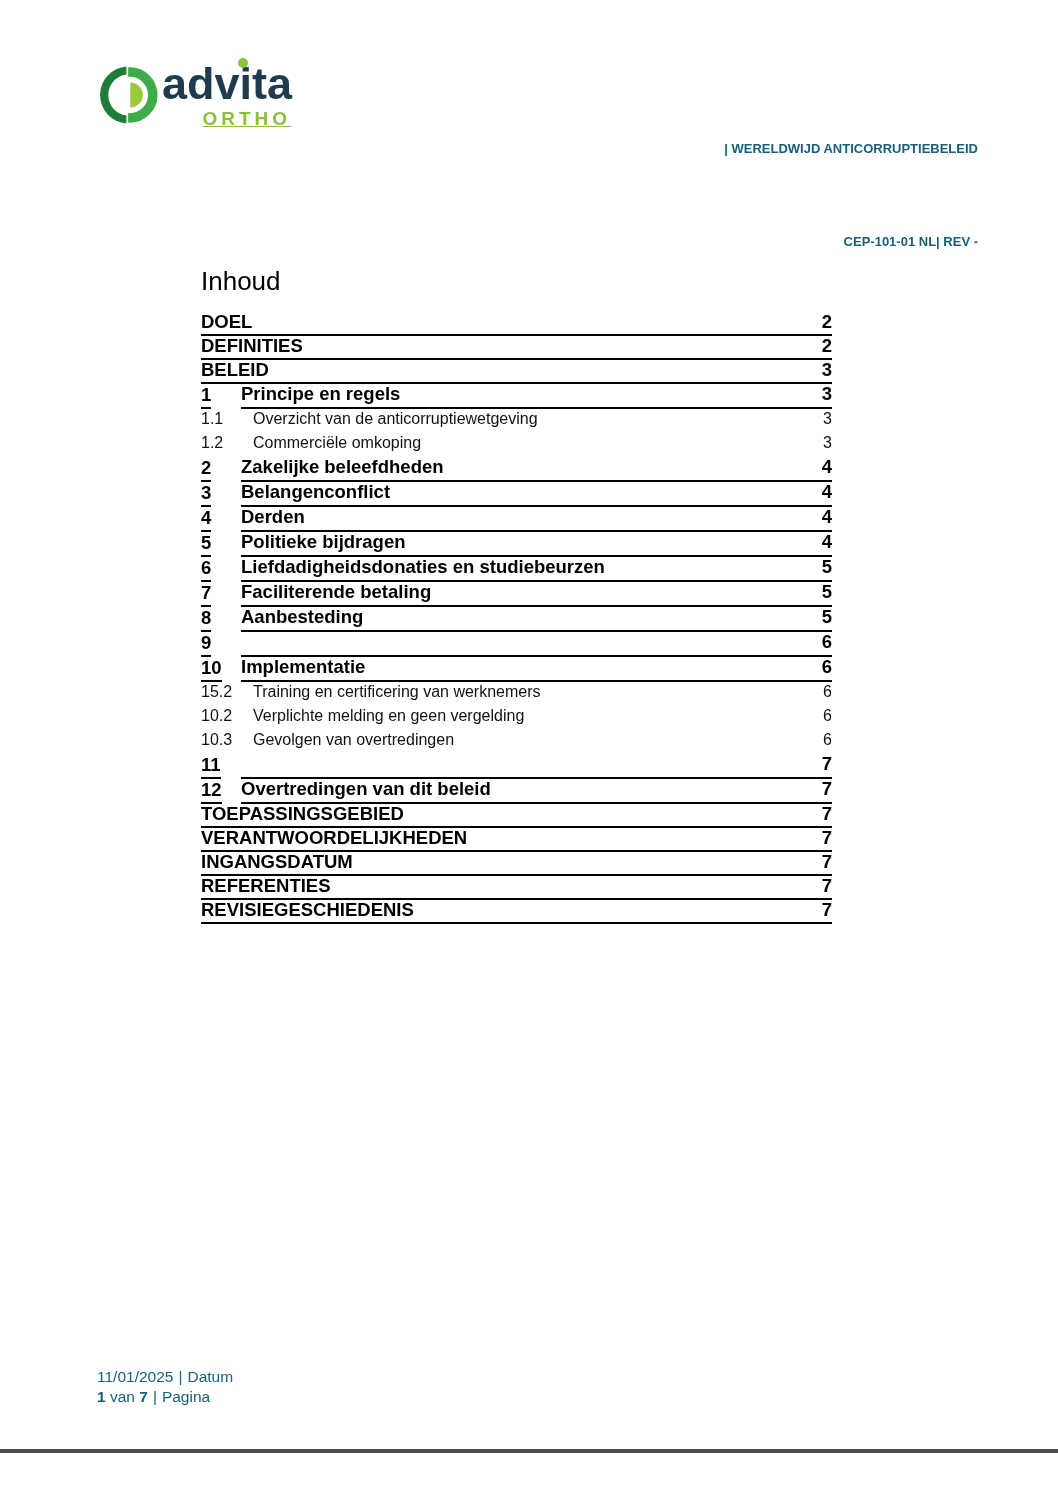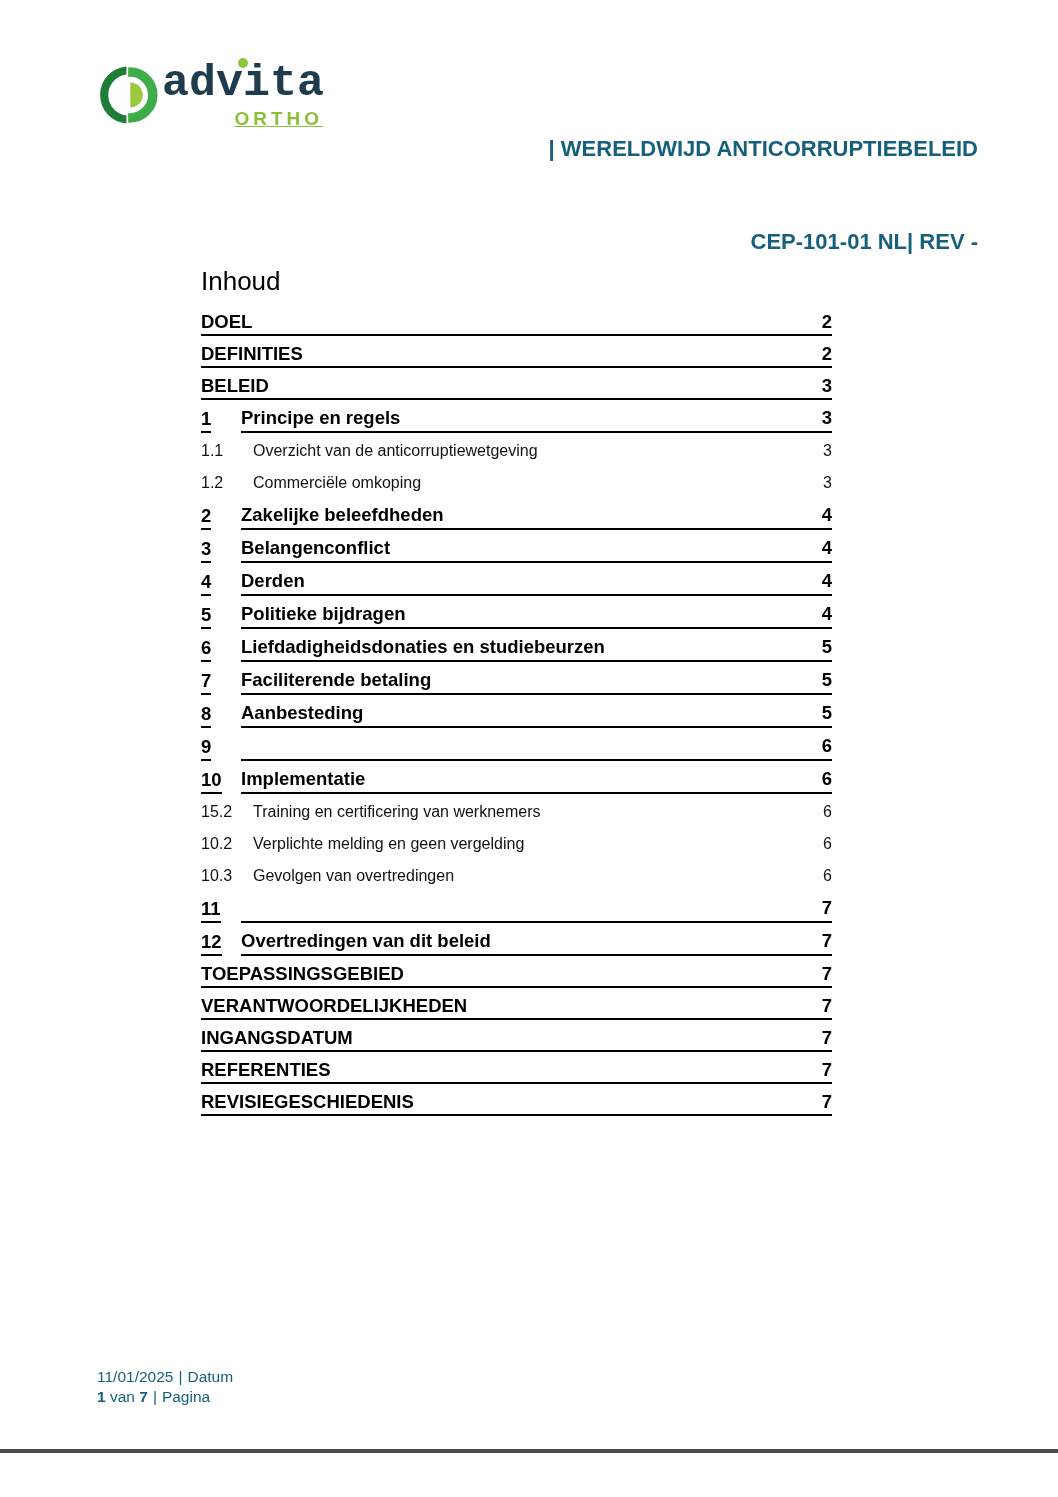--- a/index.html
+++ b/index.html
@@ -11,44 +11,44 @@
     position: relative;
     overflow: hidden;
   }
 
   
   .logo { position: absolute; left: 97px; top: 60px; display: flex; align-items: center; }
   .logo-icon { display: block; }
   .logo-text { margin-left: 1px; }
   .brand {
     font-size: 45px; font-weight: bold; color: #1F3B4E;
-    line-height: 1.05; position: relative; letter-spacing: 0px; font-family: Liberation Mono, monospace;
+    line-height: 1.05; position: relative; letter-spacing: 0px;
   }
   .idot {
     position: absolute; width: 10px; height: 10px; border-radius: 50%;
     background: #8CC63F; top: -2px; left: 76px;
   }
   .brand-sub {
     font-size: 19px; font-weight: bold; color: #8CBF3C;
     letter-spacing: 4px; text-align: right; margin-top: 1px; margin-right: 1px; text-decoration: underline;
   }
 
   
   .doc-ref {
     position: absolute; top: 71px; right: 80px; text-align: right;
-    color: #17607C; font-weight: bold; font-size: 22px; line-height: 31px;
+    color: #17607C; font-weight: bold; font-size: 13px; line-height: 31px;
     white-space: pre;
   }
 
   
   .toc { position: absolute; left: 201px; top: 266px; width: 631px; }
   .toc-title {
     margin: 0 0 15px 0; font-size: 26px; font-weight: normal; color: #000000;
   }
-  .toc-row { display: flex; margin-bottom: 8px; color: #000; }
+  .toc-row { display: flex; margin-bottom: 0; color: #000; }
   .toc-num { flex: 0 0 auto; }
   .digit { display: inline-block; line-height: 20px; padding-bottom: 2px; }
   .toc-line { flex: 1; display: flex; line-height: 20px; }
   .toc-label { flex: 0 1 auto; }
   .toc-leader { flex: 1 1 0; min-width: 8px; }
   .toc-page { flex: 0 0 auto; }
   .level0, .level1 { font-size: 18.5px; font-weight: bold; }
   .level0 .toc-line, .level1 .toc-line { border-bottom: 2px solid #000; padding-bottom: 2px; }
   .level1 .toc-num { width: 40px; }
   .level1 .digit { border-bottom: 2px solid #000; }

